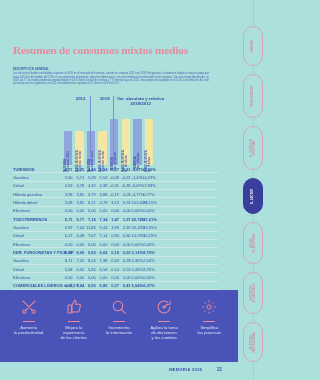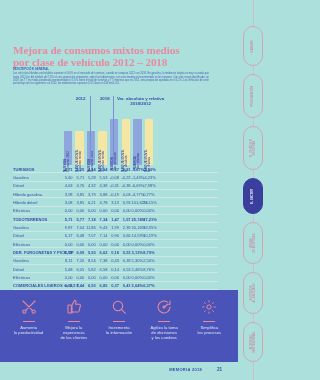--- a/index.html
+++ b/index.html
@@ -167,22 +167,21 @@
     border-color:#3a3f9e;
   }
   .pill.active .ptxt { color:#ffffff; }
 </style>
 </head>
 <body>
 
 <div id="page">
 
   <div class="title-block">
-    <div class="title-line">Mejora de consumos mixtos medios</div>
-    <div class="title-line">por clase de vehículo 2012 – 2018</div>
+    <div class="title-line">Resumen de consumos mixtos medios</div>
   </div>
 
   <div class="desc-block">
     <div class="desc-head">DESCRIPCIÓN GENERAL</div>
     <div class="desc-body">Los vehículos híbridos enchufables suponen el 0,6% en el mercado de turismos, cuando se compara 2012 con 2018. En gasolina, la tendencia bajista es muy acusada que hasta 2012 fue del módulo del 7,6% en una proporción importante, sobre los todoterrenos, con esta tendencia incrementada en los turismos. Con este sesgo identificado, en 2018, los TT en media ponderada representaban el 5,6% sobre el total de turismos y TT; mientras que en 2012, esta proporción quedaba en el 4,1%. Los vehículos de corte porcentaje son los siguientes: en 2012, los todoterrenos suponían 3,1/1 litros en 100 km/1,0%.</div>
   </div>
 
   <div id="tbl">
     <div class="grp-row" id="grp-row">
         <div class="grp" style="left: 55px; width: 25.2px;">2012</div>

